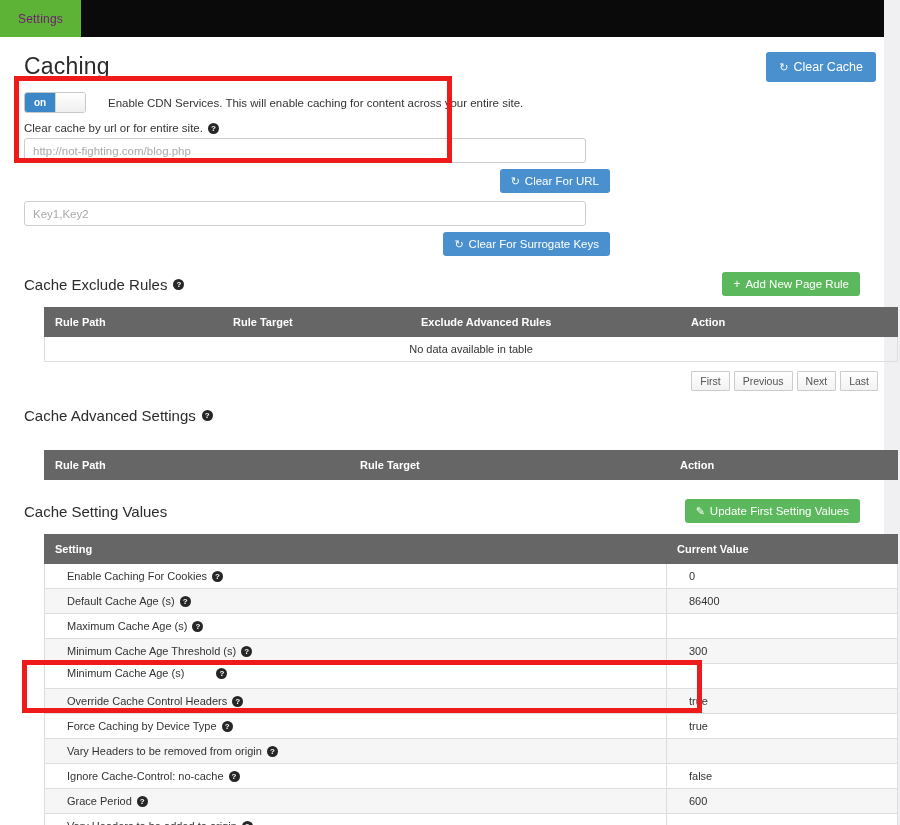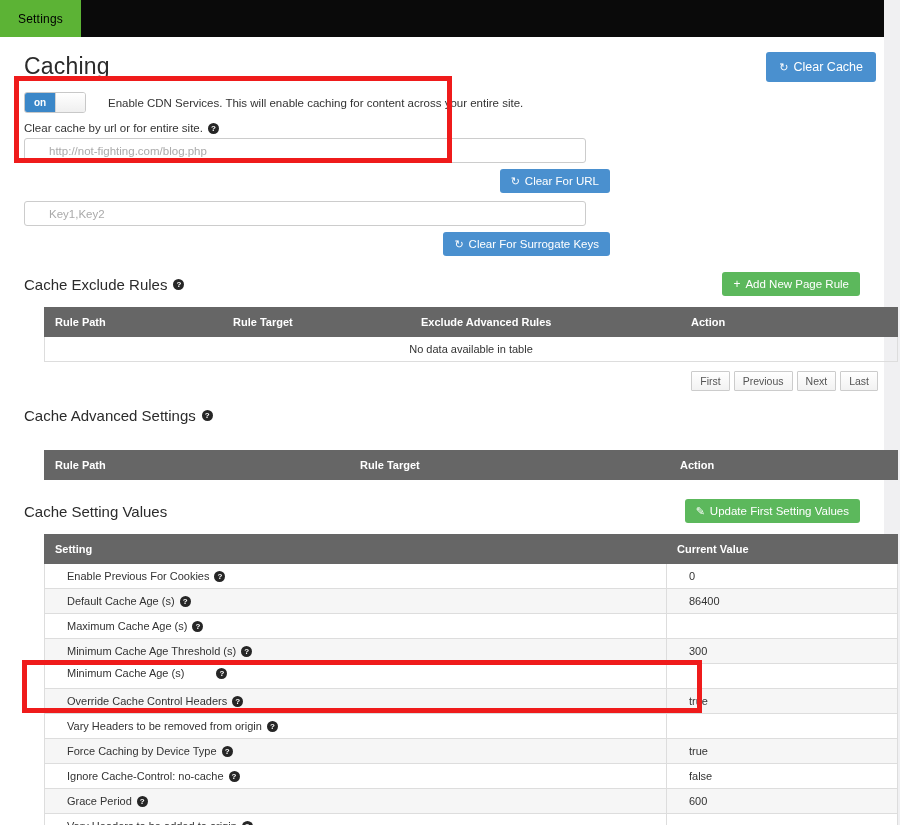--- a/index.html
+++ b/index.html
@@ -14,21 +14,21 @@
 
   
   .navbar {
     position: absolute; top: 0; left: 0;
     width: 884px; height: 37px;
     background: #0a0a0a;
     display: flex; align-items: stretch;
   }
   .nav-tab {
     background: #5cb335;
-    color: #000000;
+    color: #701a75;
     font-size: 12px;
     padding: 0 18px;
     display: flex; align-items: center;
     letter-spacing: .2px;
   }
   .nav-spacer { flex: 1; }
 
   
   .content {
     position: absolute; top: 37px; left: 0;
@@ -94,21 +94,21 @@
     position: relative; top: 0px;
   }
 
   .text-input {
     width: 562px; height: 25px;
     border: 1px solid #cccccc;
     border-radius: 3px;
     background: #fff;
     font-size: 11.5px;
     color: #333;
-    padding: 0 24px;
+    padding: 0 8px;
     font-family: "Liberation Sans", sans-serif;
     display: block;
   }
   .text-input::placeholder { color: #aaaaaa; }
 
   .btn {
     border: none;
     border-radius: 3px;
     color: #ffffff;
     font-size: 11.5px;
@@ -313,21 +313,21 @@
       <thead>
         <tr>
           <th style="width:622px">Setting</th>
           <th>Current Value</th>
         </tr>
       </thead>
       <tbody>
         <tr>
           <td class="setting-name">
               <span class="cellflex">
-                <span>Enable Previous For Cookies</span>
+                <span>Enable Caching For Cookies</span>
                 <span class="help-icon">?</span>
               </span>
             </td>
           <td>0</td>
         </tr>
         <tr>
           <td class="setting-name">
               <span class="cellflex">
                 <span>Default Cache Age (s)</span>
                 <span class="help-icon">?</span>
@@ -367,34 +367,34 @@
               <span class="cellflex">
                 <span>Override Cache Control Headers</span>
                 <span class="help-icon">?</span>
               </span>
             </td>
           <td>true</td>
         </tr>
         <tr>
           <td class="setting-name">
               <span class="cellflex">
+                <span>Force Caching by Device Type</span>
+                <span class="help-icon">?</span>
+              </span>
+            </td>
+          <td>true</td>
+        </tr>
+        <tr>
+          <td class="setting-name">
+              <span class="cellflex">
                 <span>Vary Headers to be removed from origin</span>
                 <span class="help-icon">?</span>
               </span>
             </td>
           <td></td>
-        </tr>
-        <tr>
-          <td class="setting-name">
-              <span class="cellflex">
-                <span>Force Caching by Device Type</span>
-                <span class="help-icon">?</span>
-              </span>
-            </td>
-          <td>true</td>
         </tr>
         <tr>
           <td class="setting-name">
               <span class="cellflex">
                 <span>Ignore Cache-Control: no-cache</span>
                 <span class="help-icon">?</span>
               </span>
             </td>
           <td>false</td>
         </tr>

